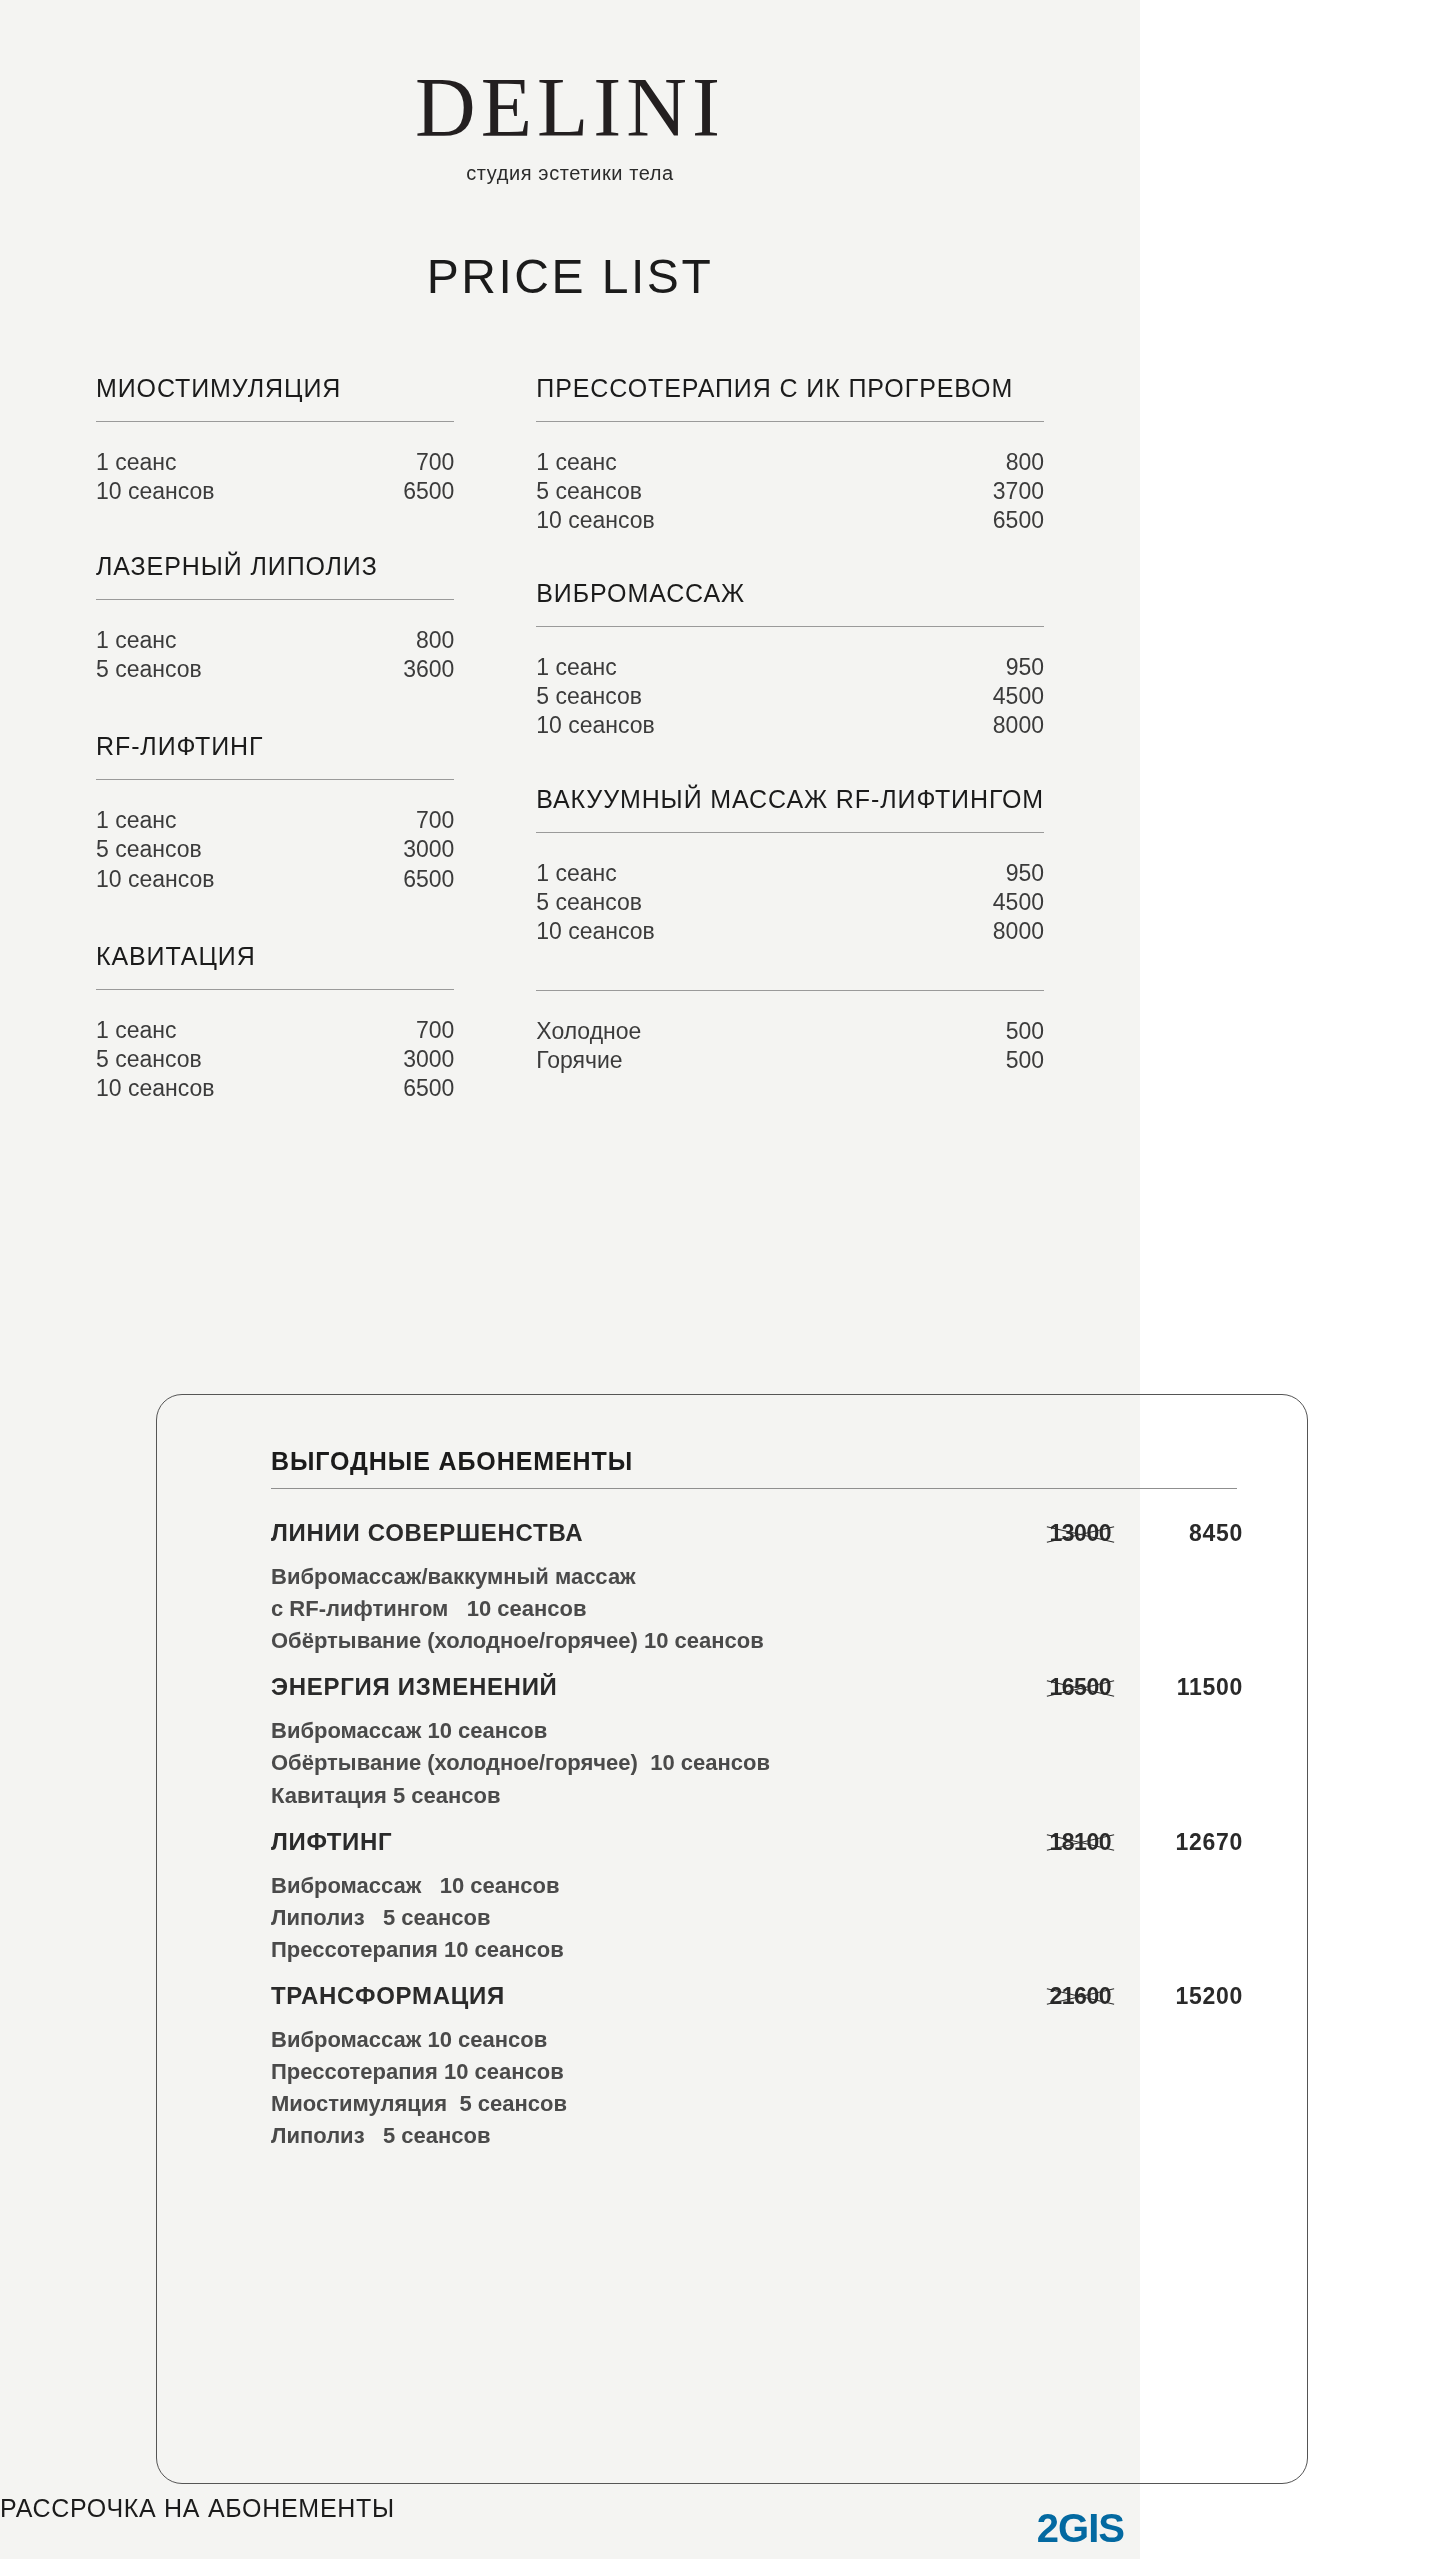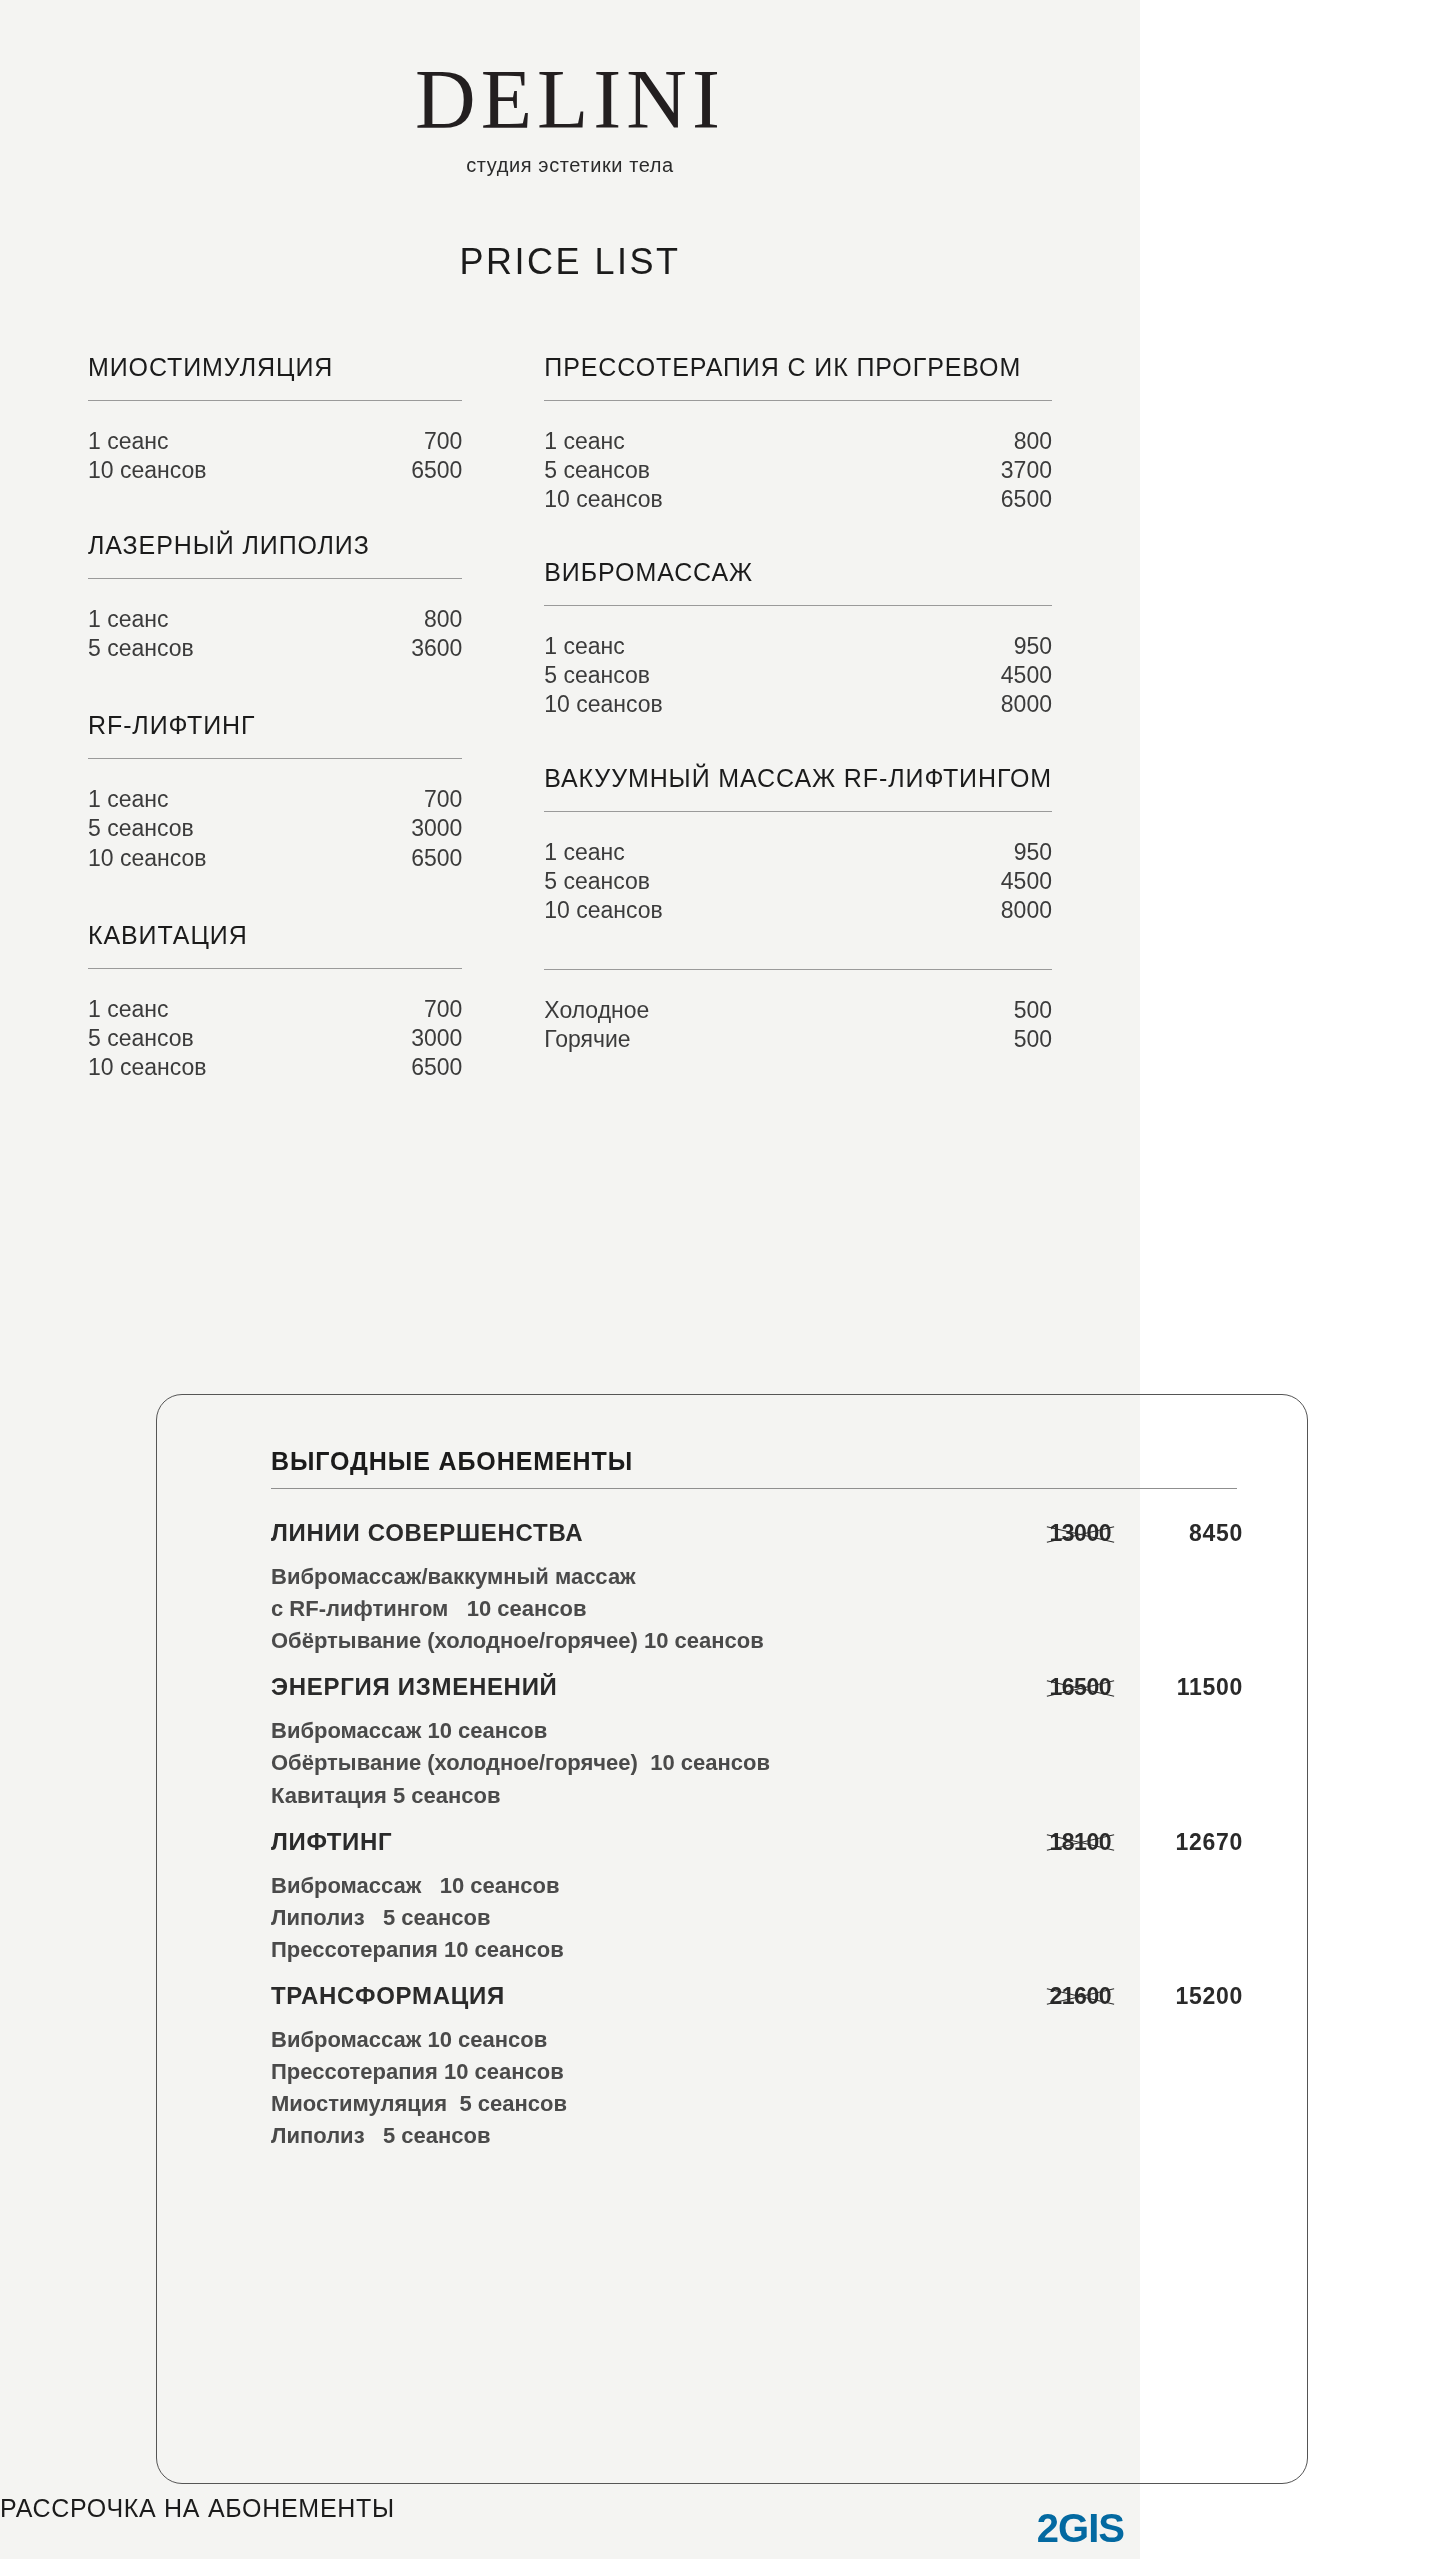--- a/index.html
+++ b/index.html
@@ -16,21 +16,21 @@
     position: relative;
     overflow: hidden;
   }
 
   .page {
     position: absolute;
     left: 0; top: 0;
     width: 1140px;
     height: 2559px;
     background: #f4f4f2;
-    padding: 4px;
+    padding: 12px;
   }
 
   
   .brand {
     text-align: center;
     padding-top: 56px;
   }
   .brand-logo {
     font-family: "Liberation Serif", serif;
     font-size: 84px;
@@ -42,21 +42,21 @@
   .brand-sub {
     margin-top: 14px;
     font-size: 20px;
     letter-spacing: 0.6px;
     color: #2b2b2b;
   }
 
   .price-title {
     text-align: center;
     margin-top: 64px;
-    font-size: 36px;
+    font-size: 48px;
     letter-spacing: 2.5px;
     font-weight: 400;
     color: #1b1b1b;
   }
 
   
   .columns {
     display: flex;
     margin-top: 70px;
     padding: 0 84px 0 84px;

